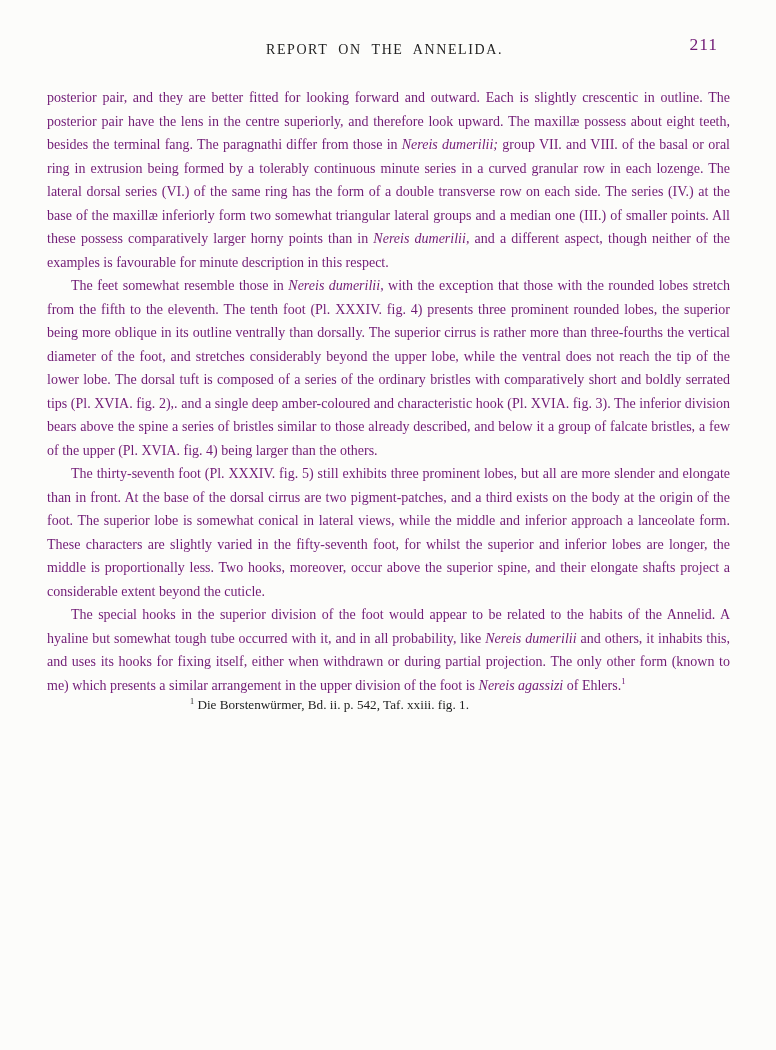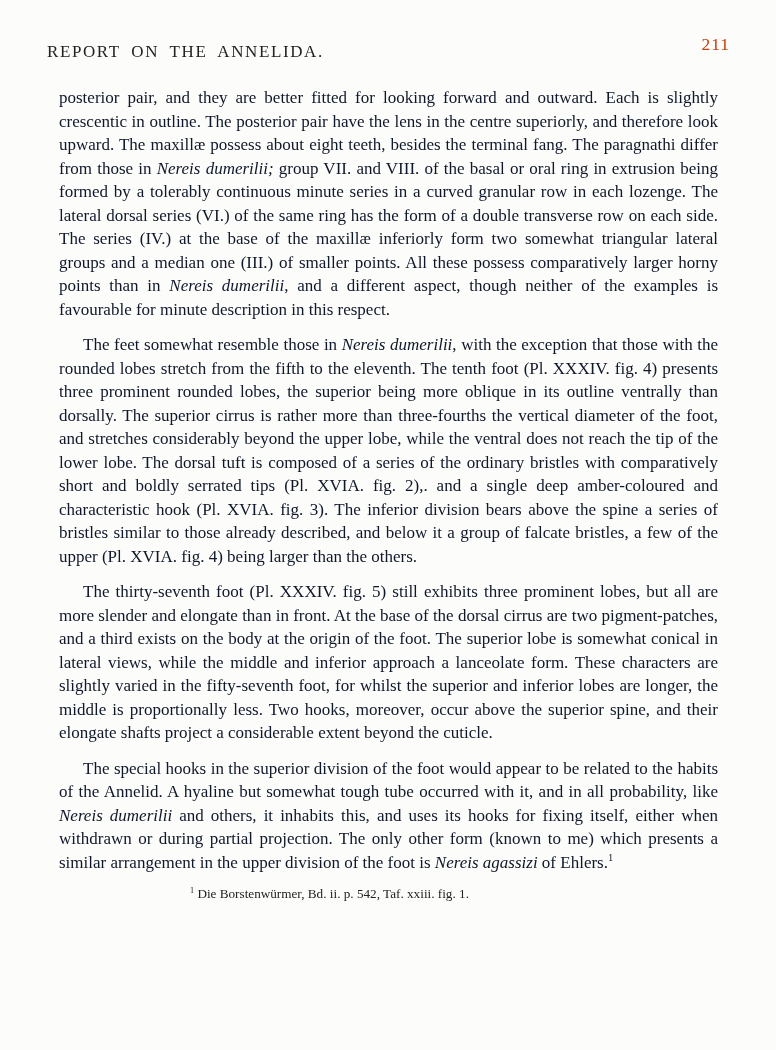--- a/index.html
+++ b/index.html
@@ -20,39 +20,40 @@
   }
   .header {
     position: relative;
     height: 22px;
     margin-bottom: 22px;
   }
   .running-title {
     position: absolute;
     left: 0;
     right: 8px;
-    font-size: 17px;
+    text-align: center;
+    font-size: 14px;
     letter-spacing: 1.6px;
     word-spacing: 5px;
     color: #222;
   }
   .page-number {
     position: absolute;
-    right: 0;
+    right: 12px;
     top: -8px;
     font-size: 17.5px;
     letter-spacing: 1px;
-    color: #c2410c;
+    color: #701a75;
   }
   .body-text p {
-    margin: 12px;
-    font-size: 17px;
+    margin: 0;
+    font-size: 14px;
     line-height: 23.5px;
     text-align: justify;
-    color: #0f172a;
+    color: #701a75;
   }
   .body-text p.indent {
     text-indent: 24px;
   }
   .body-text em {
     font-style: italic;
   }
   sup {
     font-size: 62%;
     vertical-align: super;

